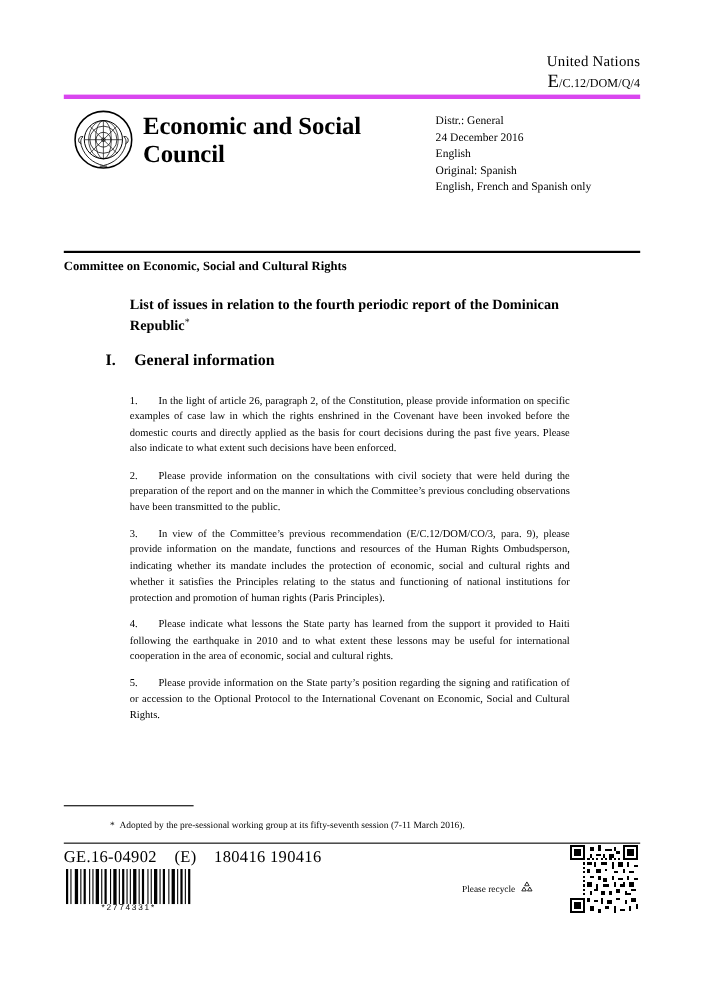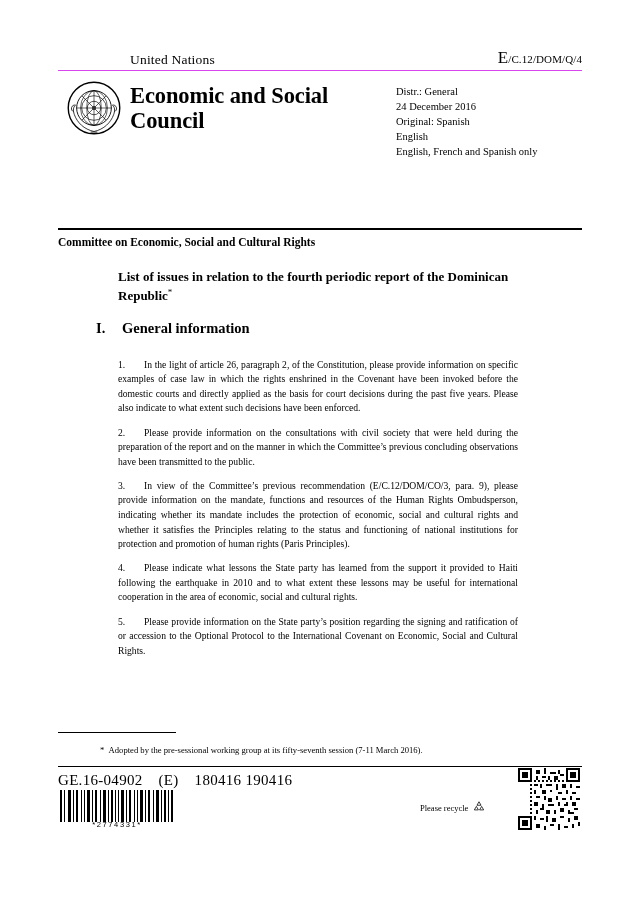--- a/index.html
+++ b/index.html
@@ -27,22 +27,23 @@
   .header {
     position: absolute;
     left: 58px;
     top: 48px;
     width: 524px;
   }
   .header-top {
     display: flex;
     align-items: flex-end;
     justify-content: space-between;
-    border-bottom: 1px solid #d946ef;
+    border-bottom: 4px solid #d946ef;
     padding-bottom: 2px;
+    flex-direction: column;
   }
   .un-label {
     font-family: "Liberation Serif", serif;
     font-size: 13.5px;
     letter-spacing: 0.2px;
     padding-left: 72px;
   }
   .symbol {
     font-family: "Liberation Serif", serif;
     font-size: 11px;
@@ -262,22 +263,22 @@
             <path d="M17 45 C14 44 11 46 10 49 C9 53 11 56 14 56"></path>
             <path d="M83 45 C86 44 89 46 90 49 C91 53 89 56 86 56"></path>
             <path d="M44 93 h12"></path>
           </g>
         </svg>
       </div>
       <div class="org-title">Economic and Social Council</div>
       <div class="distr-block">
         <div>Distr.: General</div>
         <div>24 December 2016</div>
+        <div>English</div>
         <div>Original: Spanish</div>
-        <div>English</div>
         <div>English, French and Spanish only</div>
       </div>
     </div>
   </div>
 
   <div class="header-rule"></div>
 
   <div class="committee">Committee on Economic, Social and Cultural Rights</div>
 
   <div class="doc-title"><span>List of issues in relation to the fourth periodic report of the Dominican Republic</span><sup>*</sup></div>

